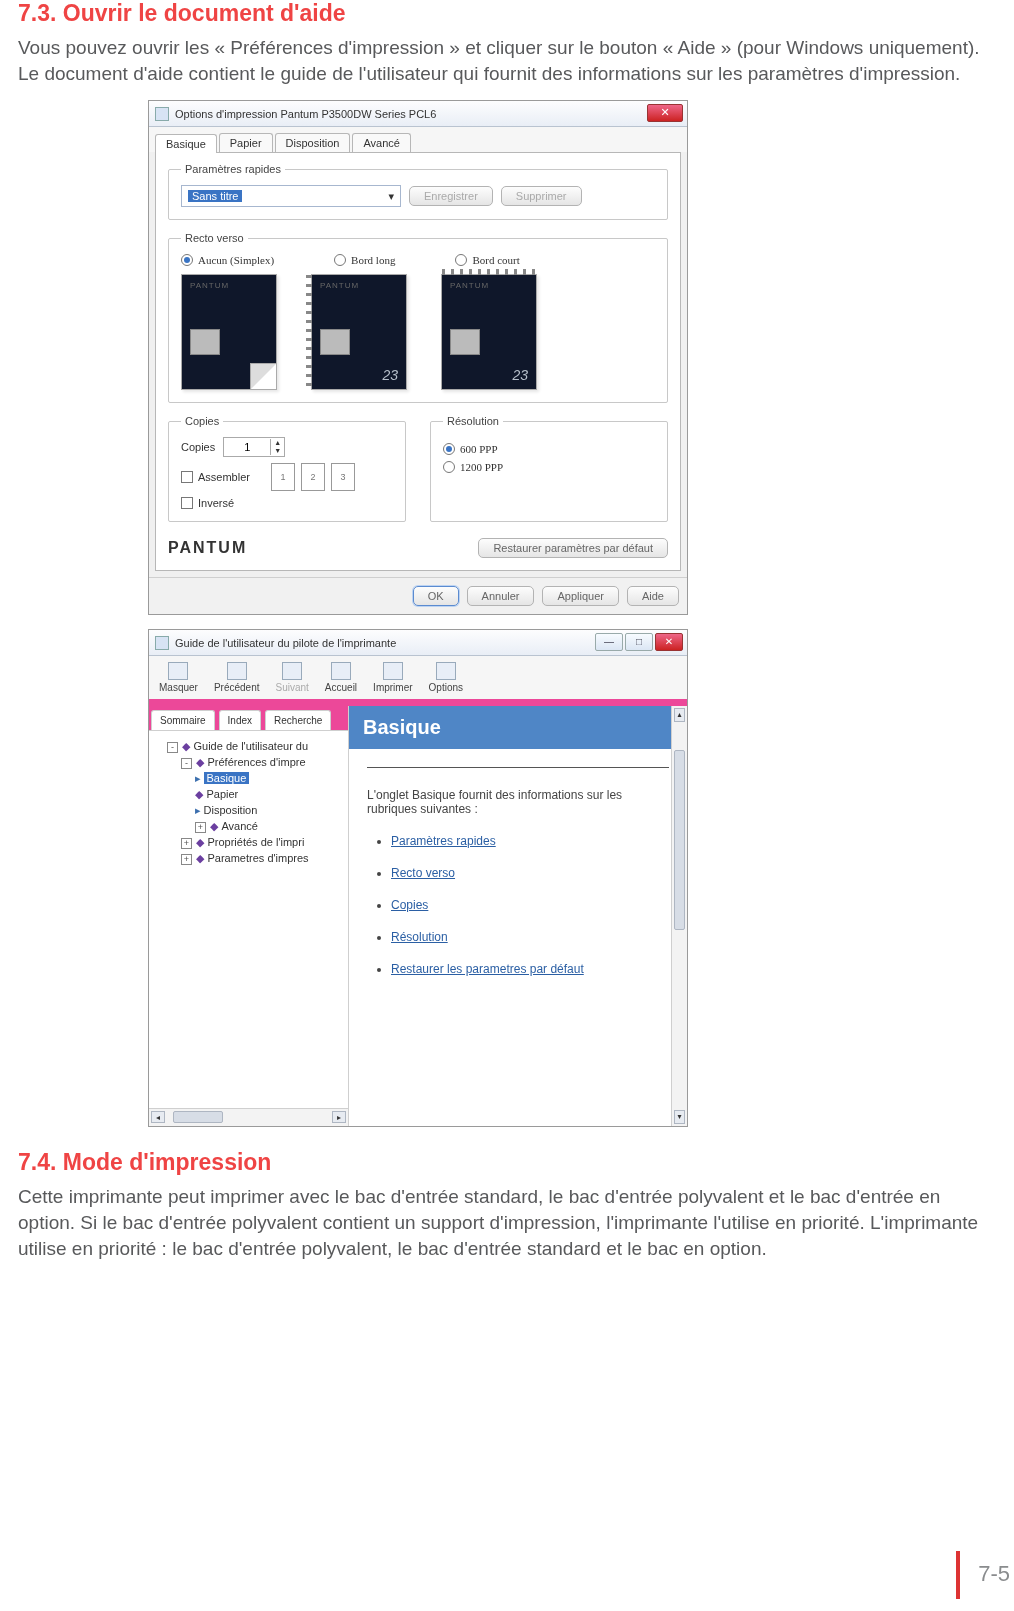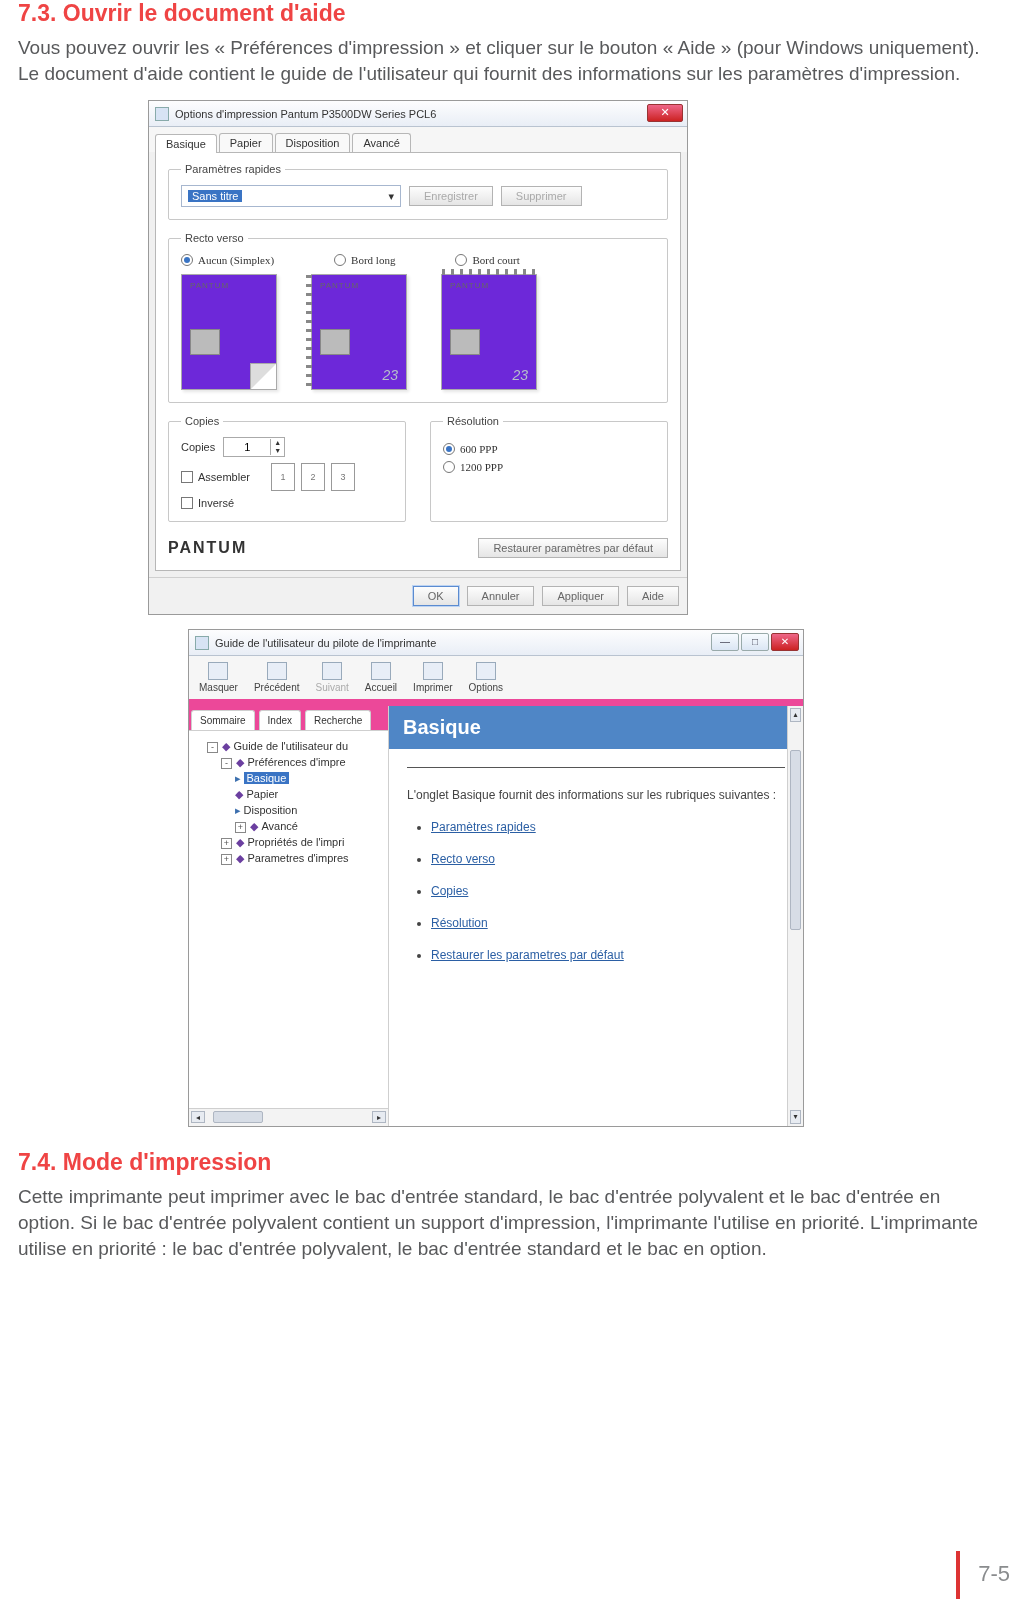--- a/index.html
+++ b/index.html
@@ -44,31 +44,31 @@
   fieldset.grp { border:1px solid #c8c8c8; border-radius:2px; padding:10px 12px 12px; margin-bottom:12px; }
   fieldset.grp > legend { padding:0 4px; font-size:11px; color:#444; }
   .row { display:flex; align-items:center; gap:8px; }
   .combo {
     width:220px; height:22px; border:1px solid #a7b7cf; background:#fff;
     display:flex; align-items:center; justify-content:space-between; padding:0 6px;
   }
   .combo .sel { background:#3a74c4; color:#fff; padding:0 4px; font-size:11px; }
   .btn {
     border:1px solid #b3b3b3; background:linear-gradient(#fdfdfd,#e5e5e5);
-    padding:3px 14px; border-radius:0; font-size:11px; color:#666; cursor:pointer;
+    padding:3px 14px; border-radius:5px; font-size:11px; color:#666; cursor:pointer;
   }
   .btn.disabled { color:#aaa; }
   .radios { display:flex; gap:60px; margin-bottom:8px; }
   .radio { display:flex; align-items:center; gap:5px;font-family:Liberation Serif, serif; }
   .radio .dot { width:12px;height:12px;border:1px solid #777;border-radius:50%;position:relative;background:#fff; }
   .radio .dot.ck::after { content:"";position:absolute;inset:2px;border-radius:50%;background:#3a74c4; }
   .thumbs { display:flex; gap:30px; }
   .thumb { width:100px; }
   .thumb .page {
-    width:96px; height:116px; border:1px solid #aaa; background:#6d28d9; position:relative;
+    width:96px; height:116px; border:1px solid #aaa; background:#0f172a; position:relative;
     box-shadow:2px 2px 3px rgba(0,0,0,.1);
   }
   .thumb .page::before { content:"PANTUM"; position:absolute; top:6px; left:8px; font-size:8px; letter-spacing:1px; color:#666; }
   .thumb .page .photo { position:absolute; left:8px; top:54px; width:30px; height:26px; background:#bbb; border:1px solid #888; }
   .thumb .page .fold { position:absolute; right:0; bottom:0; width:26px; height:26px; background:linear-gradient(135deg,#ddd 49%, #fff 51%); border-left:1px solid #aaa; border-top:1px solid #aaa; }
   .thumb.binding .page::after {
     content:""; position:absolute; left:-6px; top:0; bottom:0; width:6px;
     background:repeating-linear-gradient(#888 0 3px, transparent 3px 9px);
   }
   .thumb.binding-top .page::after {
@@ -90,22 +90,22 @@
   .brand-row { display:flex; justify-content:space-between; align-items:center; margin-top:4px; }
   .brand { font-weight:900; letter-spacing:2px; font-size:16px; color:#333;text-align:right; }
   .dlg1 .footer {
     border-top:1px solid #cfcfcf; background:#f1f1f1; padding:8px;
     display:flex; justify-content:flex-end; gap:8px;
   }
   .footer .btn.primary { border-color:#5b8bd0; box-shadow:0 0 0 1px #bcd3f2; }
 
   
   .dlg2 {
-    width:616px; border:1px solid #9a9a9a; background:#f0f0f0;
-    font-size:11px; color:#333; display:inline-block; text-align:left;margin-left:40px;
+    width:540px; border:1px solid #9a9a9a; background:#f0f0f0;
+    font-size:11px; color:#333; display:inline-block; text-align:left;
   }
   .dlg2 .titlebar { background:linear-gradient(#fdfdfe,#e9eef6); height:26px; display:flex; align-items:center; padding:0 6px; border-bottom:1px solid #b9c3d0; position:relative; }
   .dlg2 .titlebar .tb-icon { width:14px;height:14px;background:#d7e3f4;border:1px solid #8aa;margin-right:6px; }
   .winbtns { position:absolute; right:4px; top:3px; display:flex; gap:2px; }
   .winbtns span { width:28px;height:18px;border:1px solid #9aa;background:linear-gradient(#f7fbff,#dbe6f4);border-radius:2px;text-align:center;font-size:10px;line-height:15px;color:#445; }
   .winbtns span.x { background:linear-gradient(#e68,#c22); border-color:#933; color:#fff; }
   .toolbar2 { display:flex; gap:16px; padding:6px 10px; background:#f6f6f6; border-bottom:7px solid #ec4899; }
   .tb-item { display:flex; flex-direction:column; align-items:center; font-size:10px; color:#444; cursor:pointer; }
   .tb-item.disabled { color:#aaa; }
   .tb-item .ic { width:20px;height:18px;border:1px solid #9ab;background:#e8eef7;margin-bottom:2px; }

